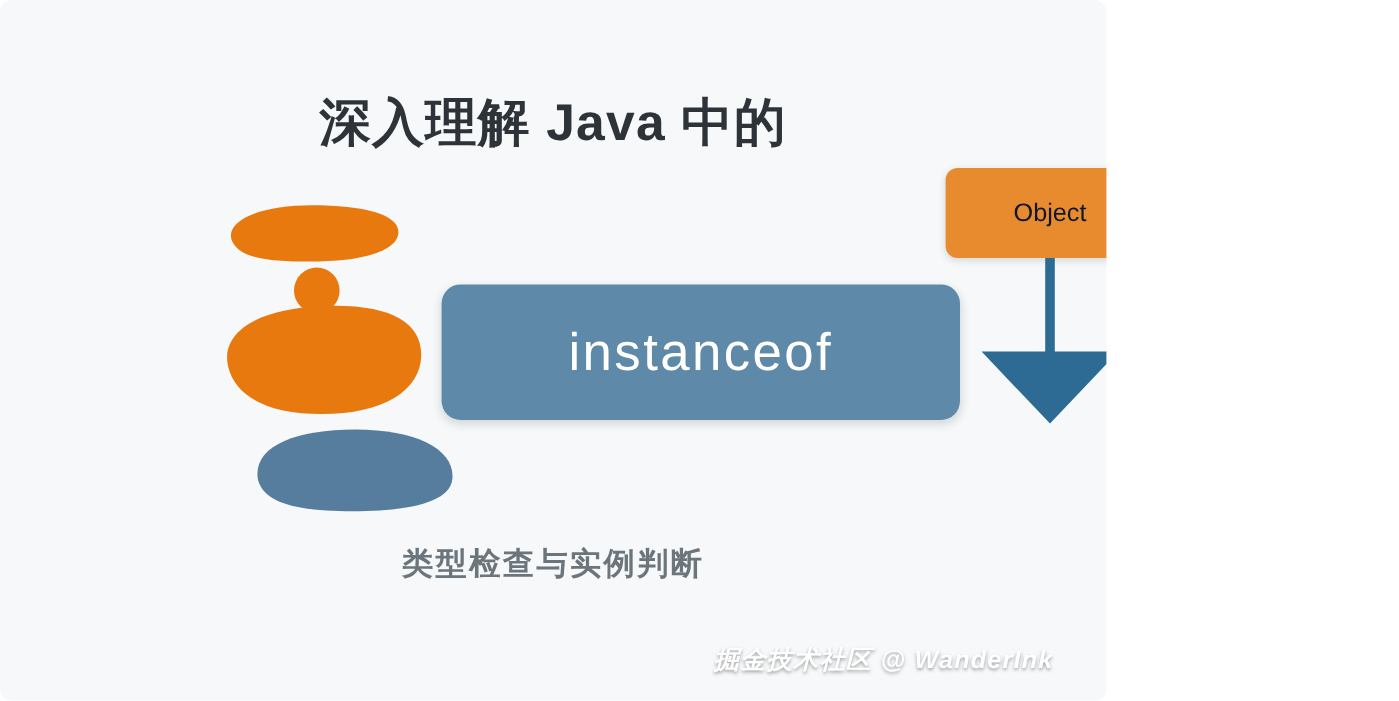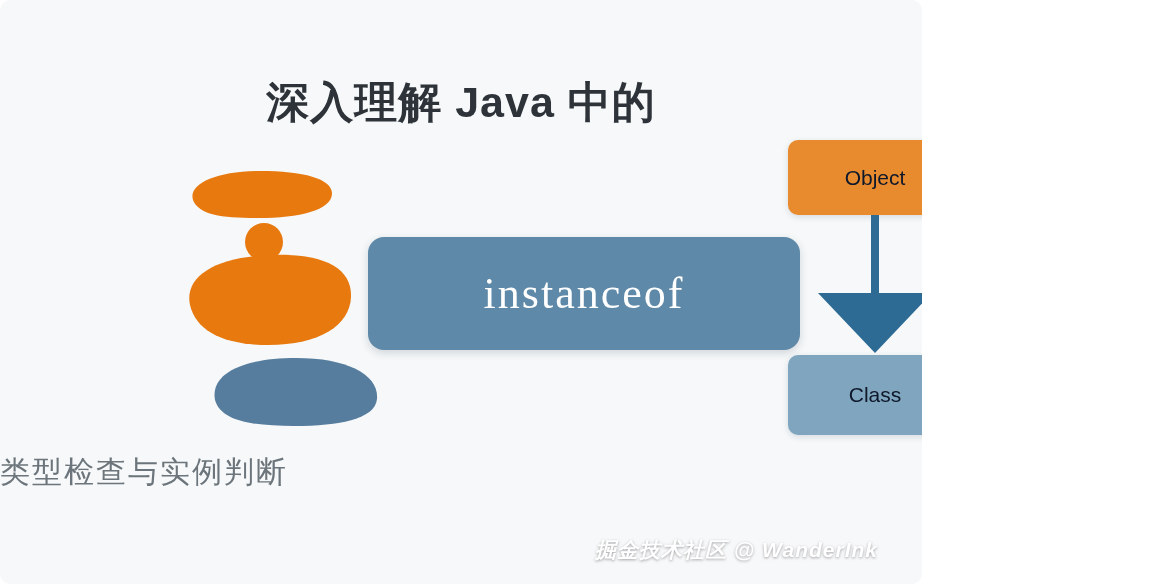--- a/index.html
+++ b/index.html
@@ -44,21 +44,21 @@
     width: 432px;
     height: 113px;
     background: var(--keyword-box, #5e89a8);
     border-radius: 16px;
     display: flex;
     align-items: center;
     justify-content: center;
     box-shadow: 0 3px 8px rgba(40, 60, 80, 0.18);
   }
   .kw-box span {
-    font-family: Liberation Serif, serif;
+    font-family: Liberation Sans, sans-serif;
     font-size: 44px;
     color: #ffffff;
     letter-spacing: 2px;
   }
 
   .node {
     position: absolute;
     left: 788px;
     width: 174px;
     display: flex;
@@ -89,23 +89,25 @@
     border-left: 57px solid transparent;
     border-right: 57px solid transparent;
     border-top: 60px solid var(--arrow, #2d6b94);
   }
 
   .subtitle {
     position: absolute;
     top: 452px;
     left: 0;
     width: 100%;
-    font-size: 30px;
+    text-align: center;
+    font-size: 26px;
     color: var(--subtitle-text, #6c757b);
     letter-spacing: 2px;
+    font-weight: bold;
   }
 
   .watermark {
     position: absolute;
     right: 44px;
     bottom: 20px;
     font-size: 21px;
     font-weight: 700;
     color: var(--watermark-text, #ffffff);
     text-shadow: 0 1px 3px rgba(0, 0, 0, 0.35);
@@ -131,21 +133,18 @@
     <span>instanceof</span>
   </div>
 
   <div class="node object">
     <span>Object</span>
   </div>
 
   <div class="arrow-stem"></div>
   <div class="arrow-head"></div>
 
-  <div class="node class">
-    <span>Class</span>
-  </div>
 
   <div class="subtitle">类型检查与实例判断</div>
 
   <div class="watermark">掘金技术社区 @ WanderInk</div>
 
 </div>
 
 </body></html>

